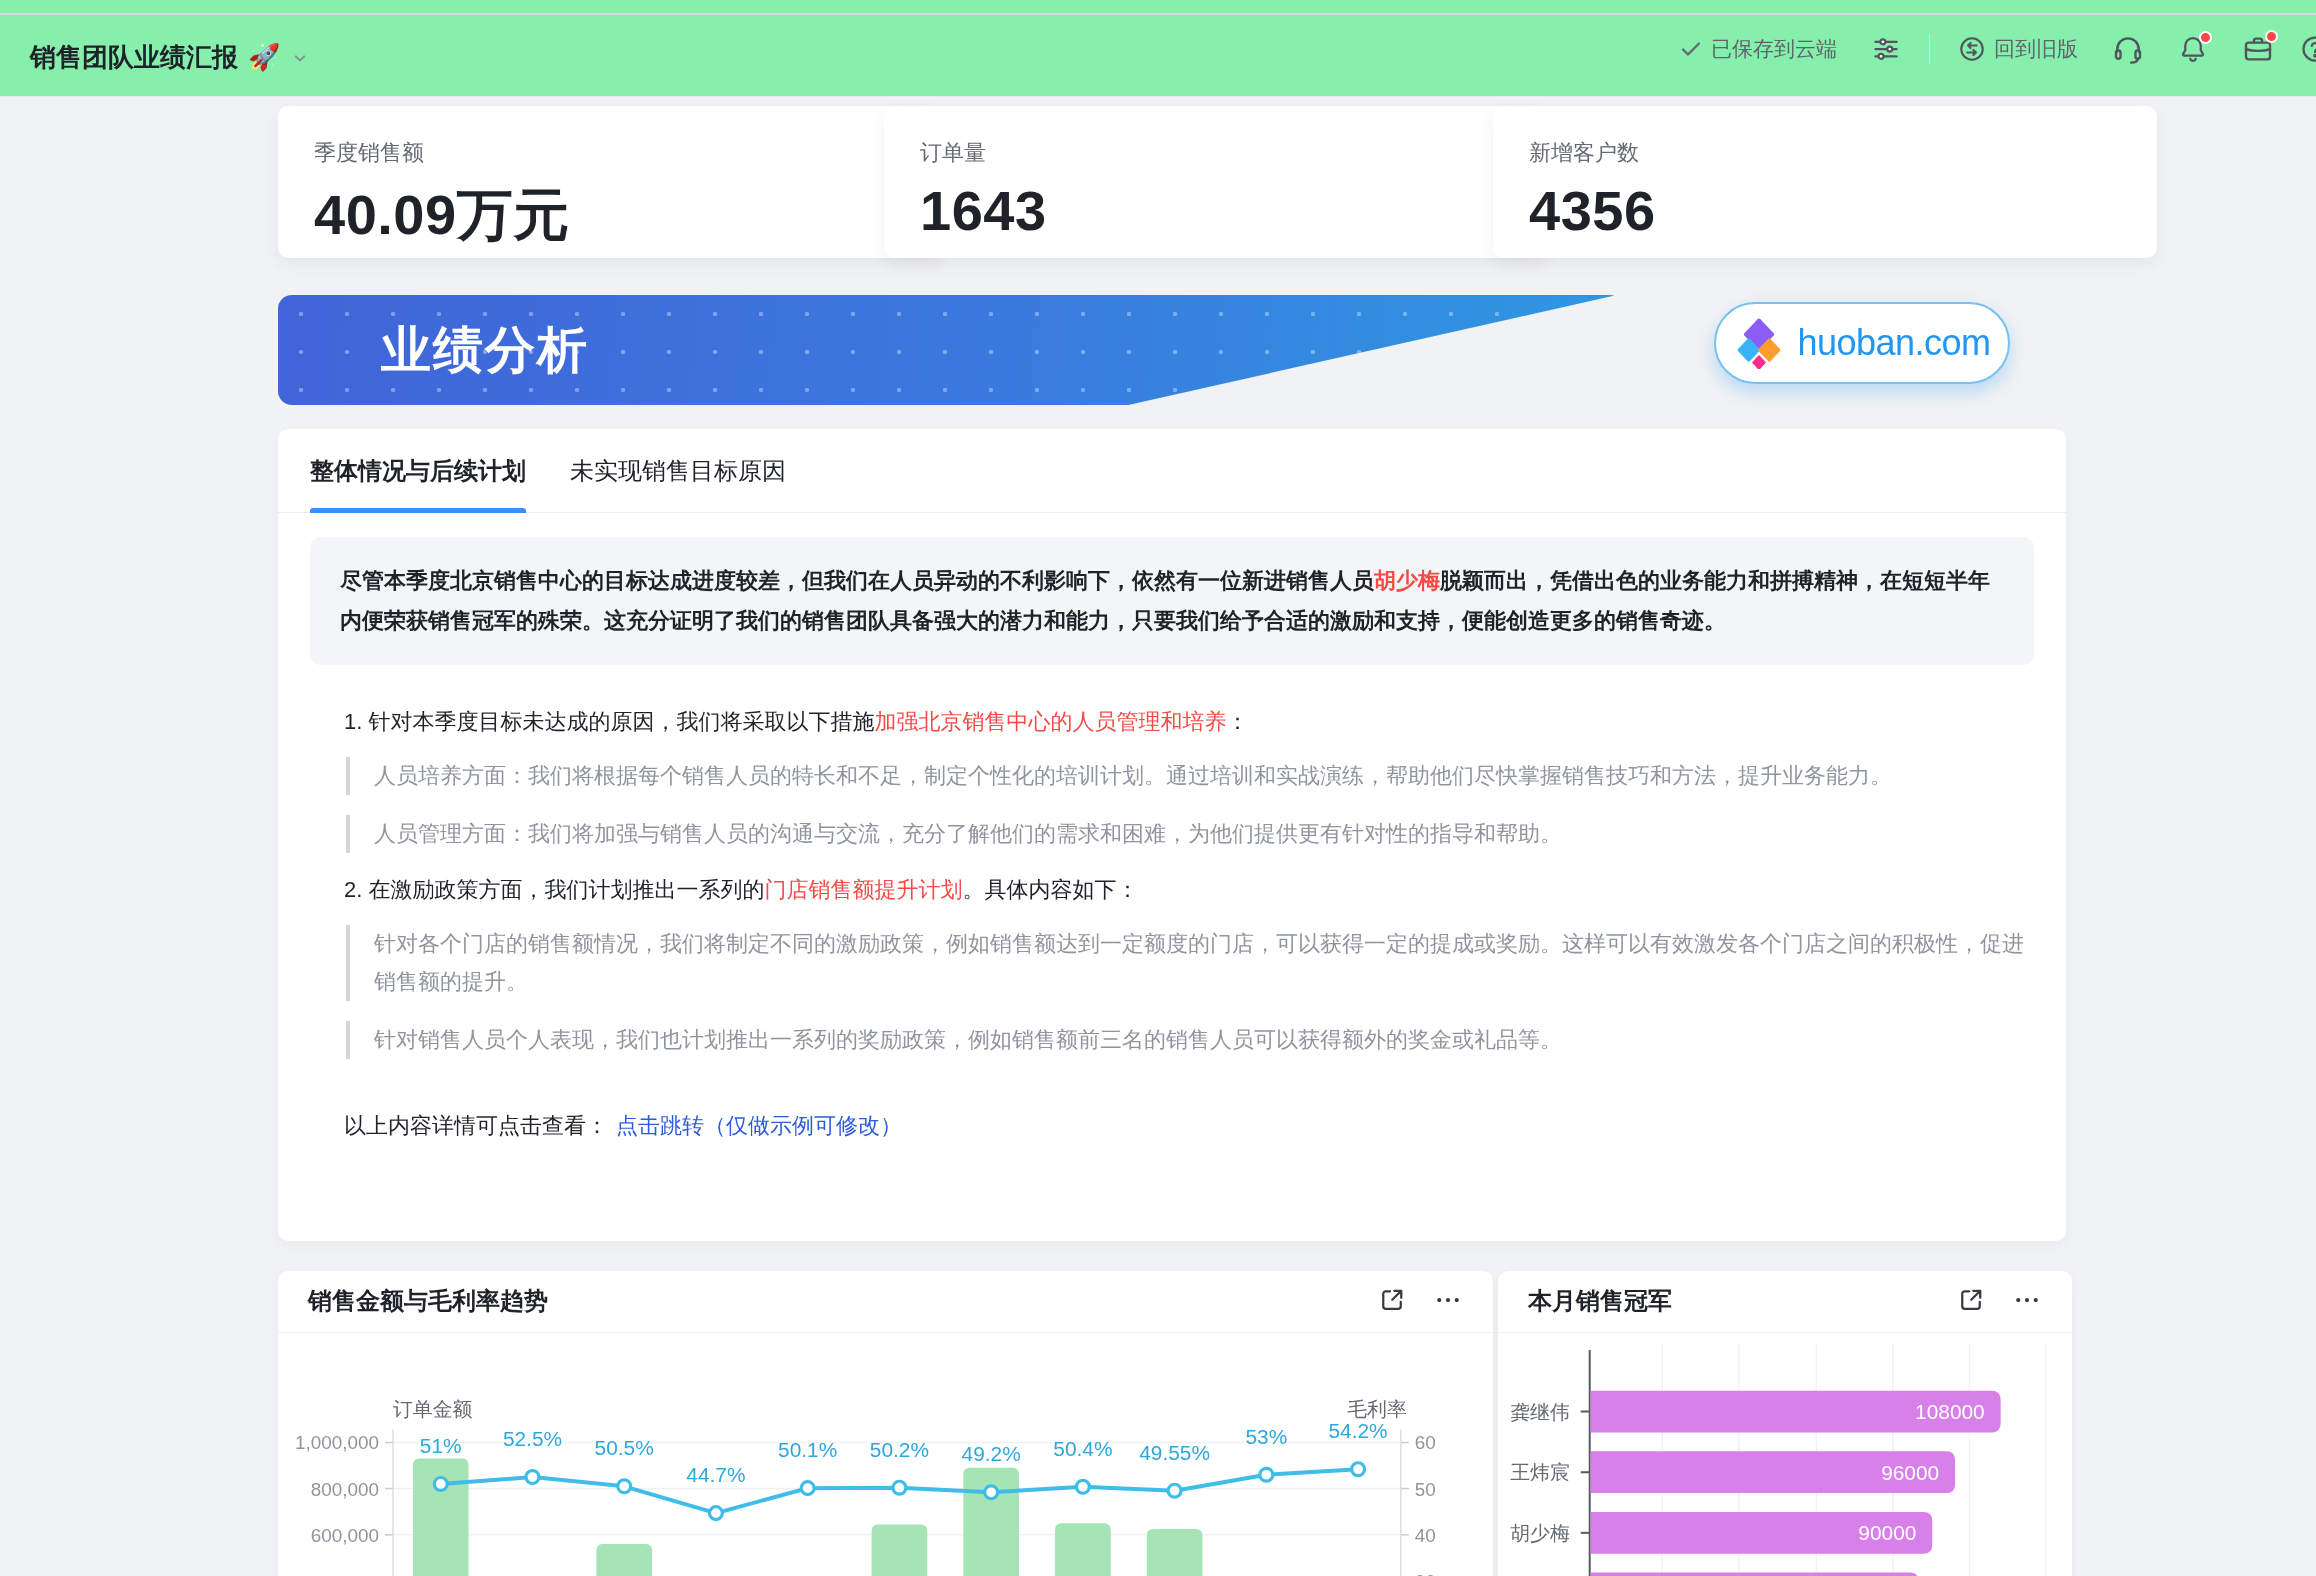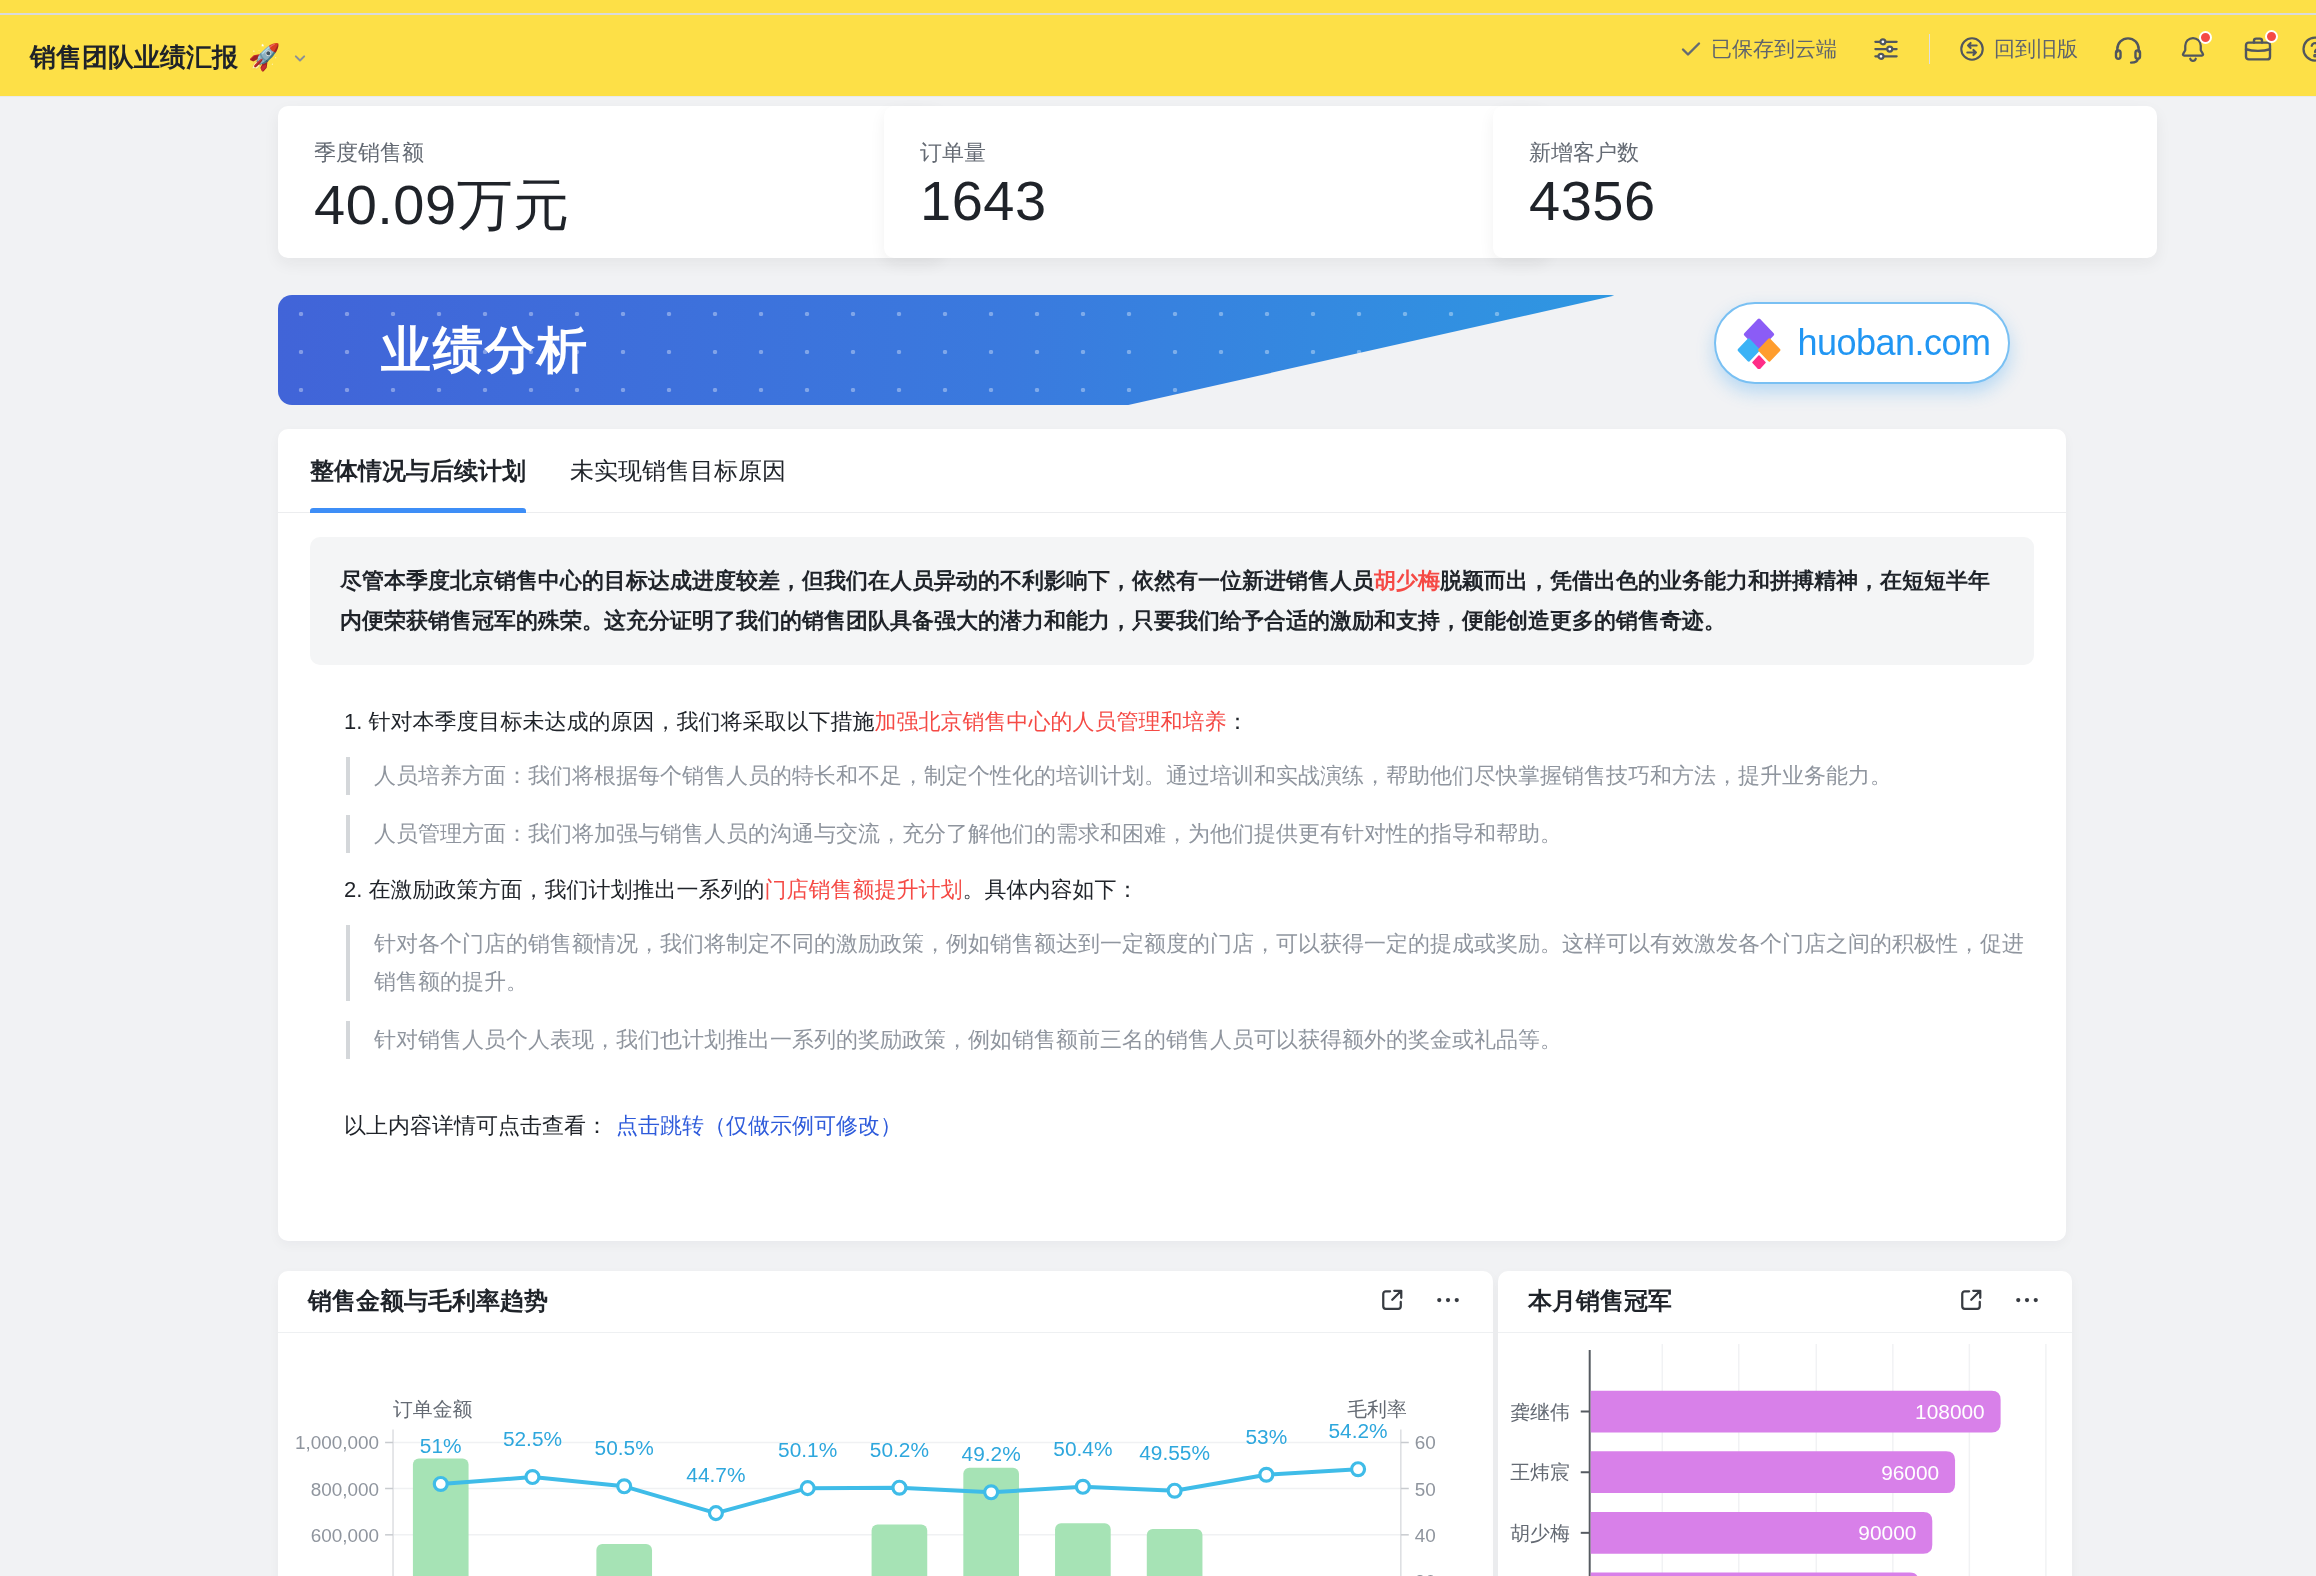--- a/index.html
+++ b/index.html
@@ -1,36 +1,36 @@
 <!DOCTYPE html>
 <html><head>
 <meta charset="utf-8">
 <style>
   * { margin:0; padding:0; box-sizing:border-box; }
   html,body { width:2316px; height:1576px; overflow:hidden; }
   body { font-family:"Liberation Sans","DejaVu Sans",sans-serif; background:#f1f2f4; position:relative; color:#1f2329; }
 
   
-  .topbar { position:absolute; left:0; top:0; width:2316px; height:97px; background:#fde047; border-bottom:1px solid #e9eaec; }
+  .topbar { position:absolute; left:0; top:0; width:2316px; height:97px; background:#86efac; border-bottom:1px solid #e9eaec; }
   .top-hairline { position:absolute; left:0; top:13px; width:2316px; height:2px; background:#d9dadc; }
   .title-wrap { position:absolute; left:30px; top:40px; display:flex; align-items:center; gap:10px; cursor:pointer; }
   .doc-title { font-size:26px; font-weight:600; color:#1f2329; }
   .doc-emoji { font-size:26px; }
   .tb-right { position:absolute; right:-14px; top:0; height:97px; display:flex; align-items:center; }
   .tb-item { display:flex; align-items:center; gap:8px; color:#51565d; }
   .tb-text { font-size:21px; color:#5f646c; white-space:nowrap; }
   .tb-icon { position:relative; display:flex; align-items:center; justify-content:center; }
   .tb-gap { width:34px; } .tb-gap-s { width:26px; }
   .v-divider { width:1px; height:30px; background:#dee0e3; margin:0 28px; }
   .red-dot { position:absolute; top:-3px; right:-4px; width:13px; height:13px; border-radius:50%; background:#f54a45; border:2px solid #fff; }
 
   
   .stat-card { position:absolute; top:106px; width:664px; height:152px; background:#fff; border-radius:10px; box-shadow:0 6px 16px rgba(31,35,41,.06); padding:32px 36px; }
   .stat-label { font-size:22px; color:#646a73; }
-  .stat-value { font-size:56px; font-weight:400; color:#1f2329; letter-spacing:0.5px; }
+  .stat-value { font-size:56px; font-weight:700; color:#1f2329; margin-top:10px; letter-spacing:0.5px; }
 
   
   .banner { position:absolute; left:278px; top:295px; width:1339px; height:110px; }
   .banner-bg { position:absolute; inset:0; border-radius:14px 6px 0 14px;
     background:
       radial-gradient(rgba(255,255,255,.35) 2.2px, transparent 2.6px) 0 0/46px 38px,
       linear-gradient(94deg,#4164d8 0%,#3a7ade 55%,#2e98e2 100%);
     clip-path:polygon(0 0,100% 0,63.5% 100%,0 100%);
   }
   .banner-title { position:absolute; left:103px; top:50%; transform:translateY(-50%); color:#fff; font-size:50px; font-weight:700; letter-spacing:2px; }

